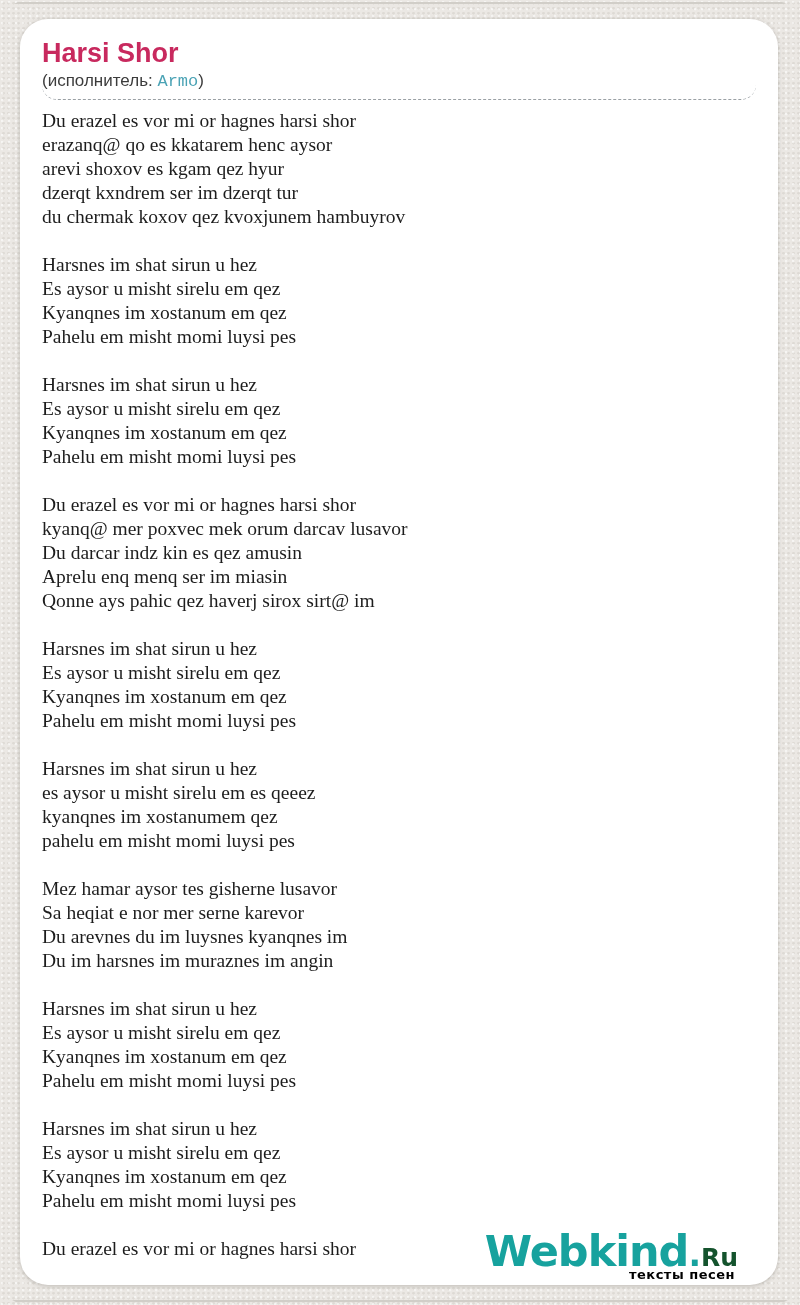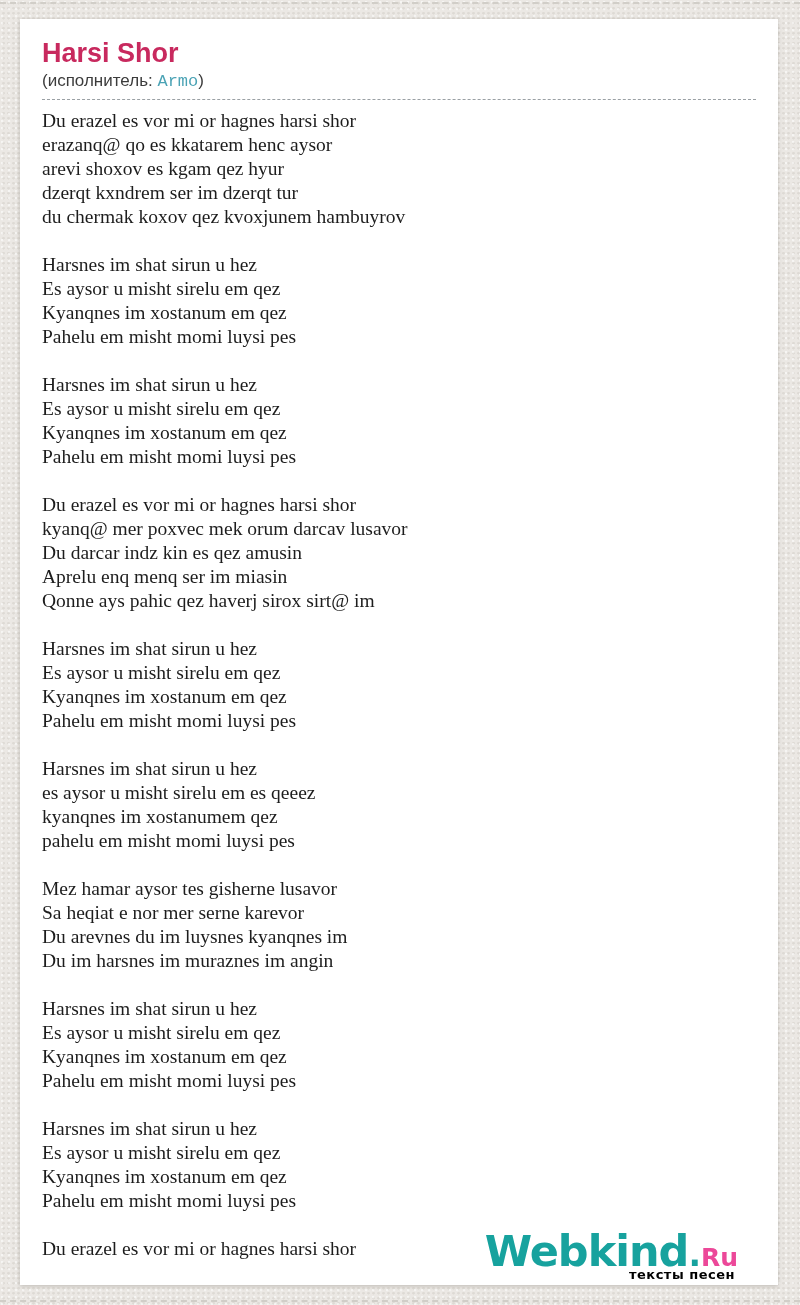--- a/index.html
+++ b/index.html
@@ -1,15 +1,15 @@
 <!DOCTYPE html>
 <html><head>
 <meta charset="utf-8">
 <style>
-  * { margin:0; padding:0; box-sizing:border-box; }
+  * { margin:0; padding:0; box-sizing:border-box;border-radius:28px; }
   html, body { width:800px; height:1305px; }
   body {
     position:relative;
     overflow:hidden;
     font-family:"Liberation Sans", sans-serif;
     background-color:#ebe8e4;
     background-image:
       radial-gradient(circle at 30% 30%, rgba(255,255,255,.55) 1px, transparent 1.6px),
       radial-gradient(circle at 70% 65%, rgba(176,170,160,.22) 1px, transparent 1.6px);
     background-size:7px 7px, 5px 5px;
@@ -68,21 +68,21 @@
     cursor:pointer;
     line-height:1;
     font-family:"DejaVu Sans", "Liberation Sans", sans-serif;
   }
   .logo-line1 { white-space:nowrap; }
   .logo-main {
     font-size:43px; font-weight:bold; letter-spacing:-1px;
     color:#17a29e;
   }
   .logo-dot { font-size:33px; font-weight:bold; color:#17a29e; }
-  .logo-suffix { font-size:25px; font-weight:bold; color:#ec4899;text-align:right; }
+  .logo-suffix { font-size:25px; font-weight:bold; color:#14532d;text-align:right; }
   .logo-tagline {
     margin-top:-5px;
     padding-right:3px;
     font-size:13px; font-weight:bold; letter-spacing:.5px;
     color:#000000;
   }
 </style>
 </head>
 <body>
 

